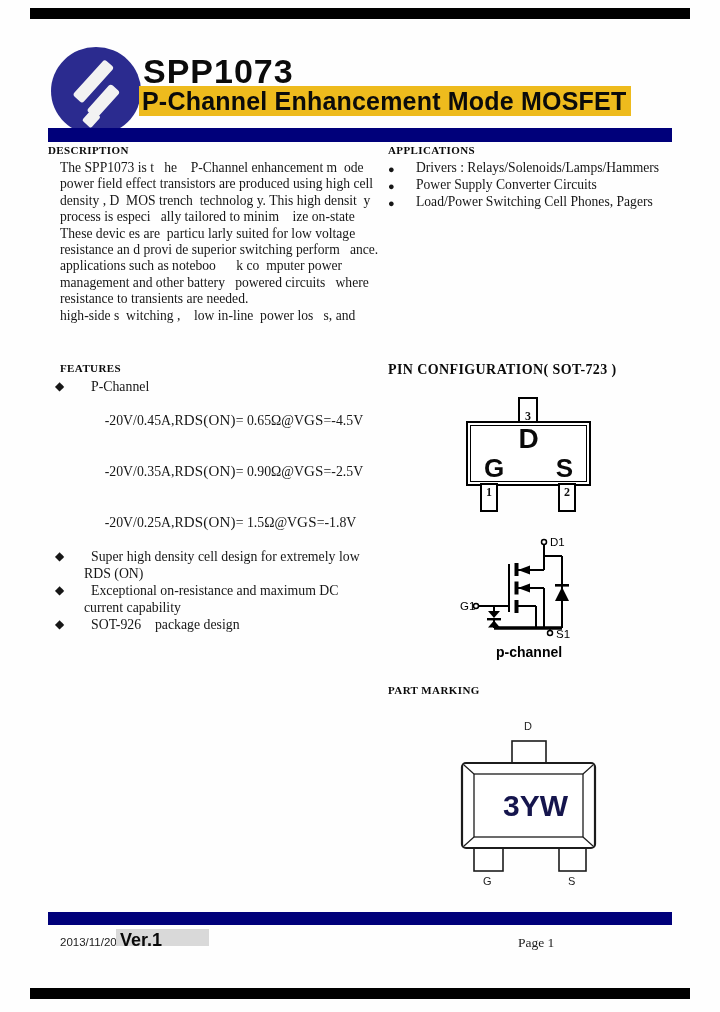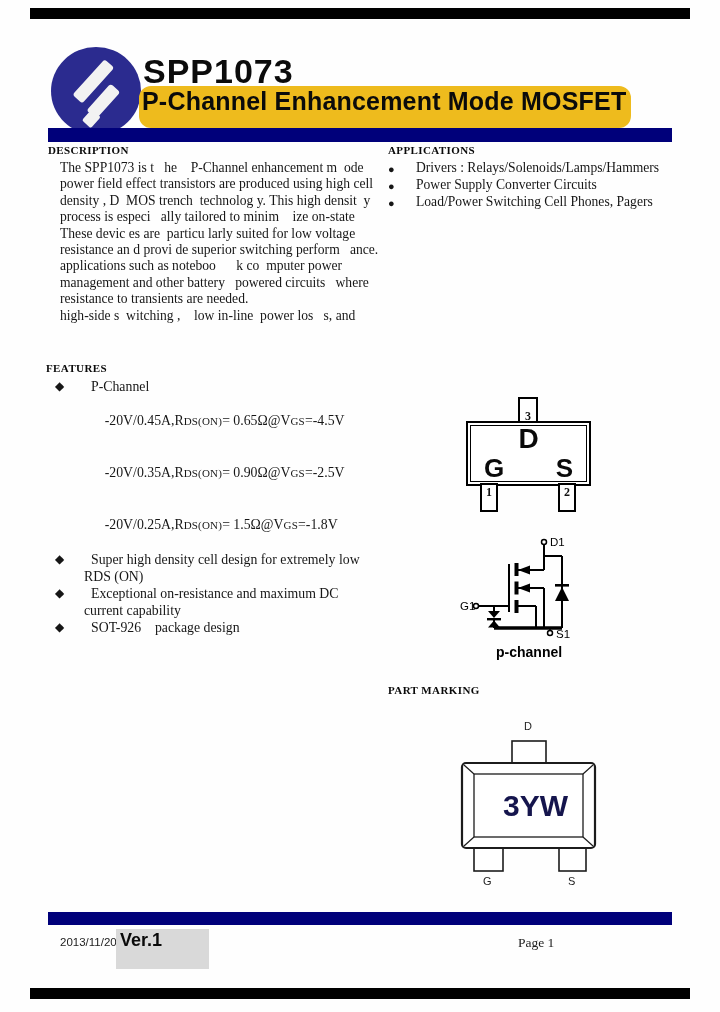--- a/index.html
+++ b/index.html
@@ -5,40 +5,40 @@
   html,body{margin:0;padding:0;background:#ffffff;}
   .page{position:relative;width:720px;height:1012px;background:#fefefe;overflow:hidden;
         font-family:"Liberation Serif", serif;color:#111;}
   .abs{position:absolute;}
   .bar-black{position:absolute;left:30px;width:660px;height:11px;background:#000;}
   .bar-navy{position:absolute;left:48px;width:624px;height:14px;background:#00007a;}
   .title{position:absolute;left:143px;top:52px;font-family:"Liberation Sans",sans-serif;
          font-weight:bold;font-size:34px;letter-spacing:1px;color:#0b0b0b;}
   .subtitle-wrap{position:absolute;left:139px;top:86px;}
   .subtitle{display:inline-block;background:#eebb1d;font-family:"Liberation Sans",sans-serif;
-            font-weight:bold;font-size:25px;letter-spacing:0.2px;padding:1px 5px 12px 3px;color:#0b0b0b;border-radius:12px;}
+            font-weight:bold;font-size:25px;letter-spacing:0.2px;padding:1px 5px 0 3px;color:#0b0b0b;}
   .sec-head{position:absolute;font-weight:bold;font-size:11px;letter-spacing:0.4px;color:#0a0a0a;}
   .desc-line{white-space:pre;font-size:13.6px;line-height:16.4px;color:#161616;}
   .desc-block{position:absolute;left:48px;top:160px;width:345px;margin-left:12px;}
   .app-list{position:absolute;left:388px;top:160px;width:300px;}
   .app-item{display:flex;font-size:13.6px;line-height:16.2px;color:#161616;}
   .app-bullet{width:28px;font-size:11px;padding-top:1px;}
   .feat-block{position:absolute;left:48px;top:378px;width:340px;font-size:13.8px;line-height:17px;color:#161616;}
   .feat-row{display:flex;}
   .feat-bullet{width:36px;padding-left:7px;font-size:12px;}
   .feat-indent{padding-left:36px;white-space:pre;}
-  .sub{font-size:11px;letter-spacing:0.2px;text-align:center;}
+  .sub{font-size:15px;letter-spacing:0.2px;text-align:center;}
   
   .pc-pin{position:absolute;border:2px solid #000;background:#fff;
           font-weight:bold;font-size:12px;text-align:center;font-family:"Liberation Serif",serif;}
   .pc-body{position:absolute;left:466px;top:421px;width:121px;height:61px;border:2px solid #000;background:#fff;}
   .pc-body-inner{position:absolute;inset:2px;border:1px solid #000;}
   .pc-letter{position:absolute;font-family:"Liberation Sans",sans-serif;font-weight:bold;color:#0a0a0a;}
   
-  .ver-box{position:absolute;left:116px;top:929px;width:93px;height:40px;background:#d9d9d9;}
+  .ver-box{position:absolute;left:116px;top:929px;width:93px;height:17px;background:#d9d9d9;}
   .ver-text{font-family:"Liberation Sans",sans-serif;font-weight:bold;font-size:18px;
             padding:1px 0 0 4px;color:#0a0a0a;}
   .date-text{position:absolute;left:60px;top:936px;font-family:"Liberation Sans",sans-serif;font-size:11.5px;color:#222;}
   .pageno{position:absolute;left:518px;top:935px;font-size:13.5px;color:#222;text-align:right;}
   svg text{font-family:"Liberation Sans",sans-serif;}
 </style>
 </head>
 <body>
 
 <div class="page">
@@ -83,21 +83,21 @@
     <div class="app-item">
       <span class="app-bullet">●</span>
       <span>Power Supply Converter Circuits</span>
     </div>
     <div class="app-item">
       <span class="app-bullet">●</span>
       <span>Load/Power Switching Cell Phones, Pagers</span>
     </div>
   </div>
 
-  <div class="sec-head" style="left:46px;top:362px;text-align:center;">FEATURES</div>
+  <div class="sec-head" style="left:60px;top:362px;text-align:center;">FEATURES</div>
   <div class="feat-block">
     <div class="feat-row">
       <span class="feat-bullet">◆</span>
       <span>P-Channel</span>
     </div>
     <div class="feat-indent">
       <span>-20V/0.45A,R</span><span class="sub">DS(ON)</span><span>= 0.65Ω@V</span><span class="sub">GS</span><span>=-4.5V</span>
     </div>
     <div class="feat-indent">
       <span>-20V/0.35A,R</span><span class="sub">DS(ON)</span><span>= 0.90Ω@V</span><span class="sub">GS</span><span>=-2.5V</span>
@@ -114,20 +114,21 @@
       <span class="feat-bullet">◆</span>
       <span>Exceptional on-resistance and maximum DC</span>
     </div>
     <div class="feat-indent">current capability</div>
     <div class="feat-row">
       <span class="feat-bullet">◆</span>
       <span style="white-space:pre;">SOT-926    package design</span>
     </div>
   </div>
 
+  <div class="sec-head" style="left:388px;top:362px;font-size:14px;">PIN CONFIGURATION( SOT-723 )</div>
 
   <div class="pc-pin" style="left:518px;top:397px;width:16px;height:25px;">
     <span style="position:absolute;left:0;right:0;bottom:0;">3</span>
   </div>
   <div class="pc-body">
     <div class="pc-body-inner"></div>
     <div class="pc-letter" style="left:0;right:0;top:0px;text-align:center;font-size:28px;">D</div>
     <div class="pc-letter" style="left:16px;bottom:0px;font-size:26px;">G</div>
     <div class="pc-letter" style="right:16px;bottom:0px;font-size:26px;">S</div>
   </div>

